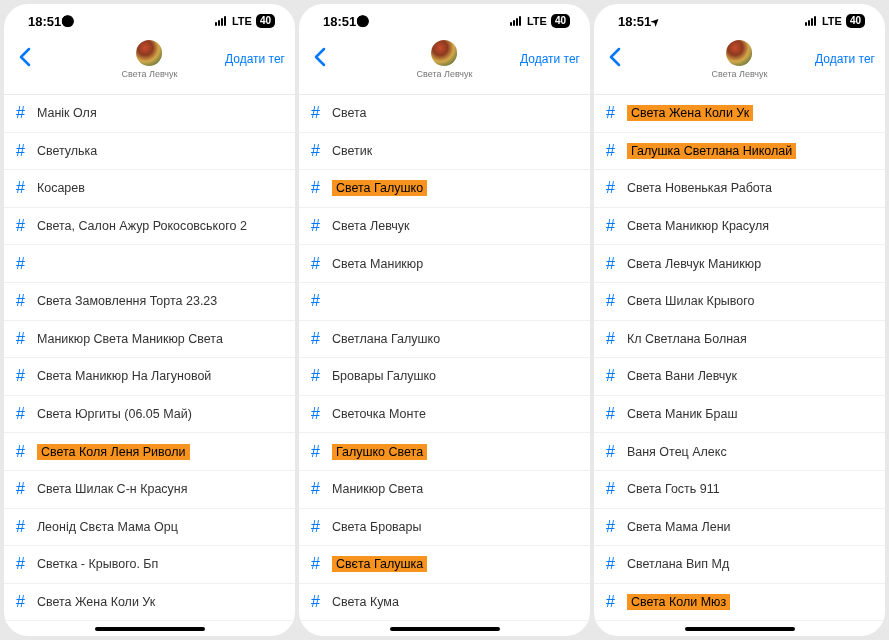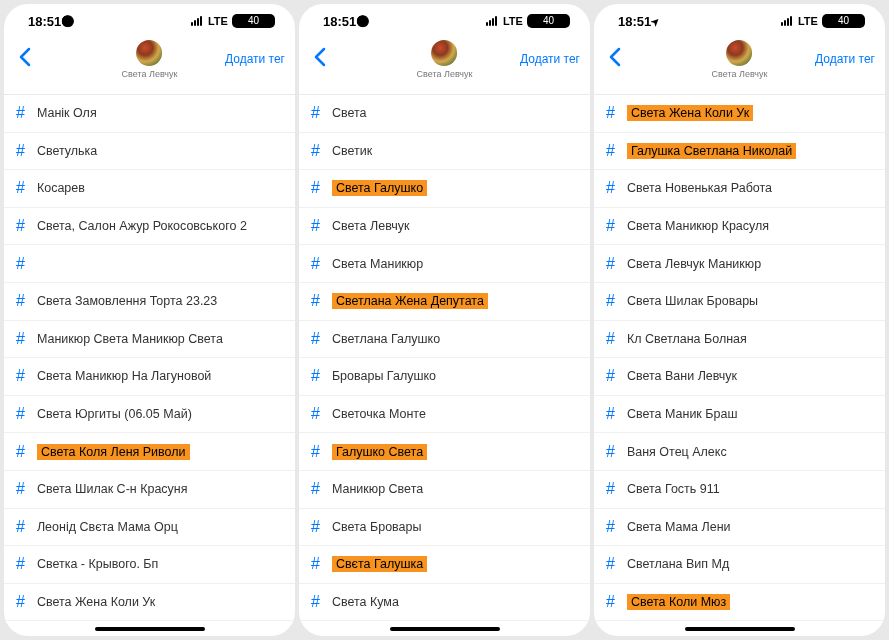--- a/index.html
+++ b/index.html
@@ -49,22 +49,22 @@
     }
     .signal-dots span:nth-child(1){height:4px;}
     .signal-dots span:nth-child(2){height:6px;}
     .signal-dots span:nth-child(3){height:8px;}
     .signal-dots span:nth-child(4){height:10px;}
     .lte { font-size: 11px; font-weight: 600; margin-left: 2px; }
     .battery {
       background: #000;
       color: #fff;
       font-size: 10px;
-      font-weight: 400;
-      padding: 1px 16px;
+      font-weight: 700;
+      padding: 1px 4px;
       border-radius: 5px;
       line-height: 1.2;
     }
     .nav-bar {
       height: 42px;
       display: flex;
       align-items: center;
       justify-content: space-between;
       padding: 0 10px;
       position: relative;
@@ -270,21 +270,20 @@
       <div class="row">
         <span class="hash">#</span>
         <span class="label">Света Левчук</span>
       </div>
       <div class="row">
         <span class="hash">#</span>
         <span class="label">Света Маникюр</span>
       </div>
       <div class="row">
         <span class="hash">#</span>
-        <span class="label hl">Светлана Жена Депутата</span>
       </div>
       <div class="row">
         <span class="hash">#</span>
         <span class="label">Светлана Галушко</span>
       </div>
       <div class="row">
         <span class="hash">#</span>
         <span class="label">Бровары Галушко</span>
       </div>
       <div class="row">
@@ -357,21 +356,21 @@
       <div class="row">
         <span class="hash">#</span>
         <span class="label">Света Маникюр Красуля</span>
       </div>
       <div class="row">
         <span class="hash">#</span>
         <span class="label">Света Левчук Маникюр</span>
       </div>
       <div class="row">
         <span class="hash">#</span>
-        <span class="label">Света Шилак Бровары</span>
+        <span class="label">Света Шилак Крывого</span>
       </div>
       <div class="row">
         <span class="hash">#</span>
         <span class="label">Кл Светлана Болная</span>
       </div>
       <div class="row">
         <span class="hash">#</span>
         <span class="label">Света Вани Левчук</span>
       </div>
       <div class="row">

